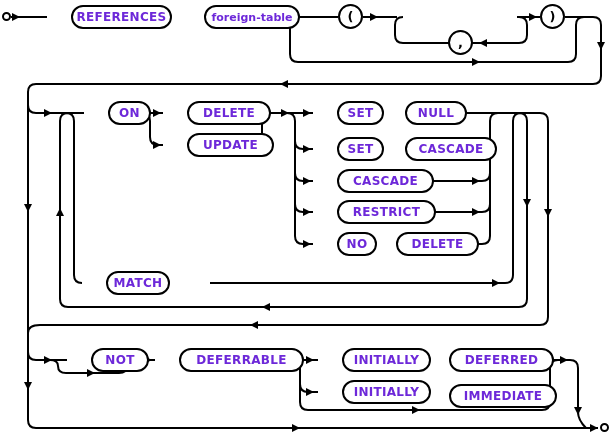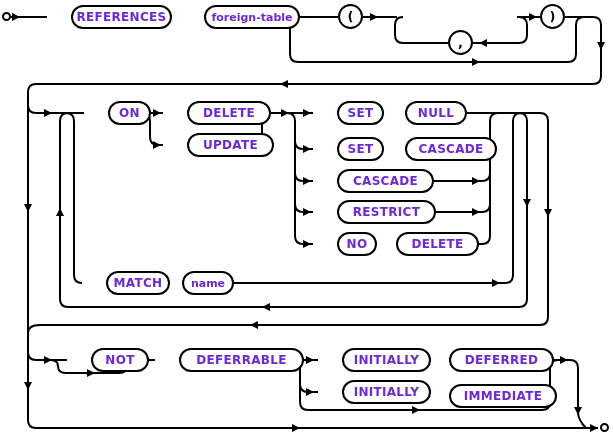--- a/index.html
+++ b/index.html
@@ -114,21 +114,20 @@
   <div class="pill" style="left:313px;top:101px;width:47px">SET</div>
   <div class="pill" style="left:381px;top:101px;width:62px">NULL</div>
   <div class="pill" style="left:313px;top:137px;width:47px">SET</div>
   <div class="pill" style="left:381px;top:137px;width:92px">CASCADE</div>
   <div class="pill" style="left:313px;top:169px;width:97px">CASCADE</div>
   <div class="pill" style="left:313px;top:200px;width:99px">RESTRICT</div>
   <div class="pill" style="left:313px;top:232px;width:40px">NO</div>
   <div class="pill" style="left:372px;top:232px;width:83px">DELETE</div>
 
   <div class="pill" style="left:82px;top:271px;width:64px">MATCH</div>
-  <div class="pill nt" style="left:158px;top:271px;width:52px">name</div>
 
   <div class="pill" style="left:67px;top:348px;width:58px">NOT</div>
   <div class="pill" style="left:155px;top:348px;width:125px">DEFERRABLE</div>
   <div class="pill" style="left:318px;top:348px;width:89px">INITIALLY</div>
   <div class="pill" style="left:425px;top:348px;width:105px">DEFERRED</div>
   <div class="pill" style="left:318px;top:380px;width:89px">INITIALLY</div>
   <div class="pill" style="left:425px;top:384px;width:108px">IMMEDIATE</div>
 
 </div>
 

